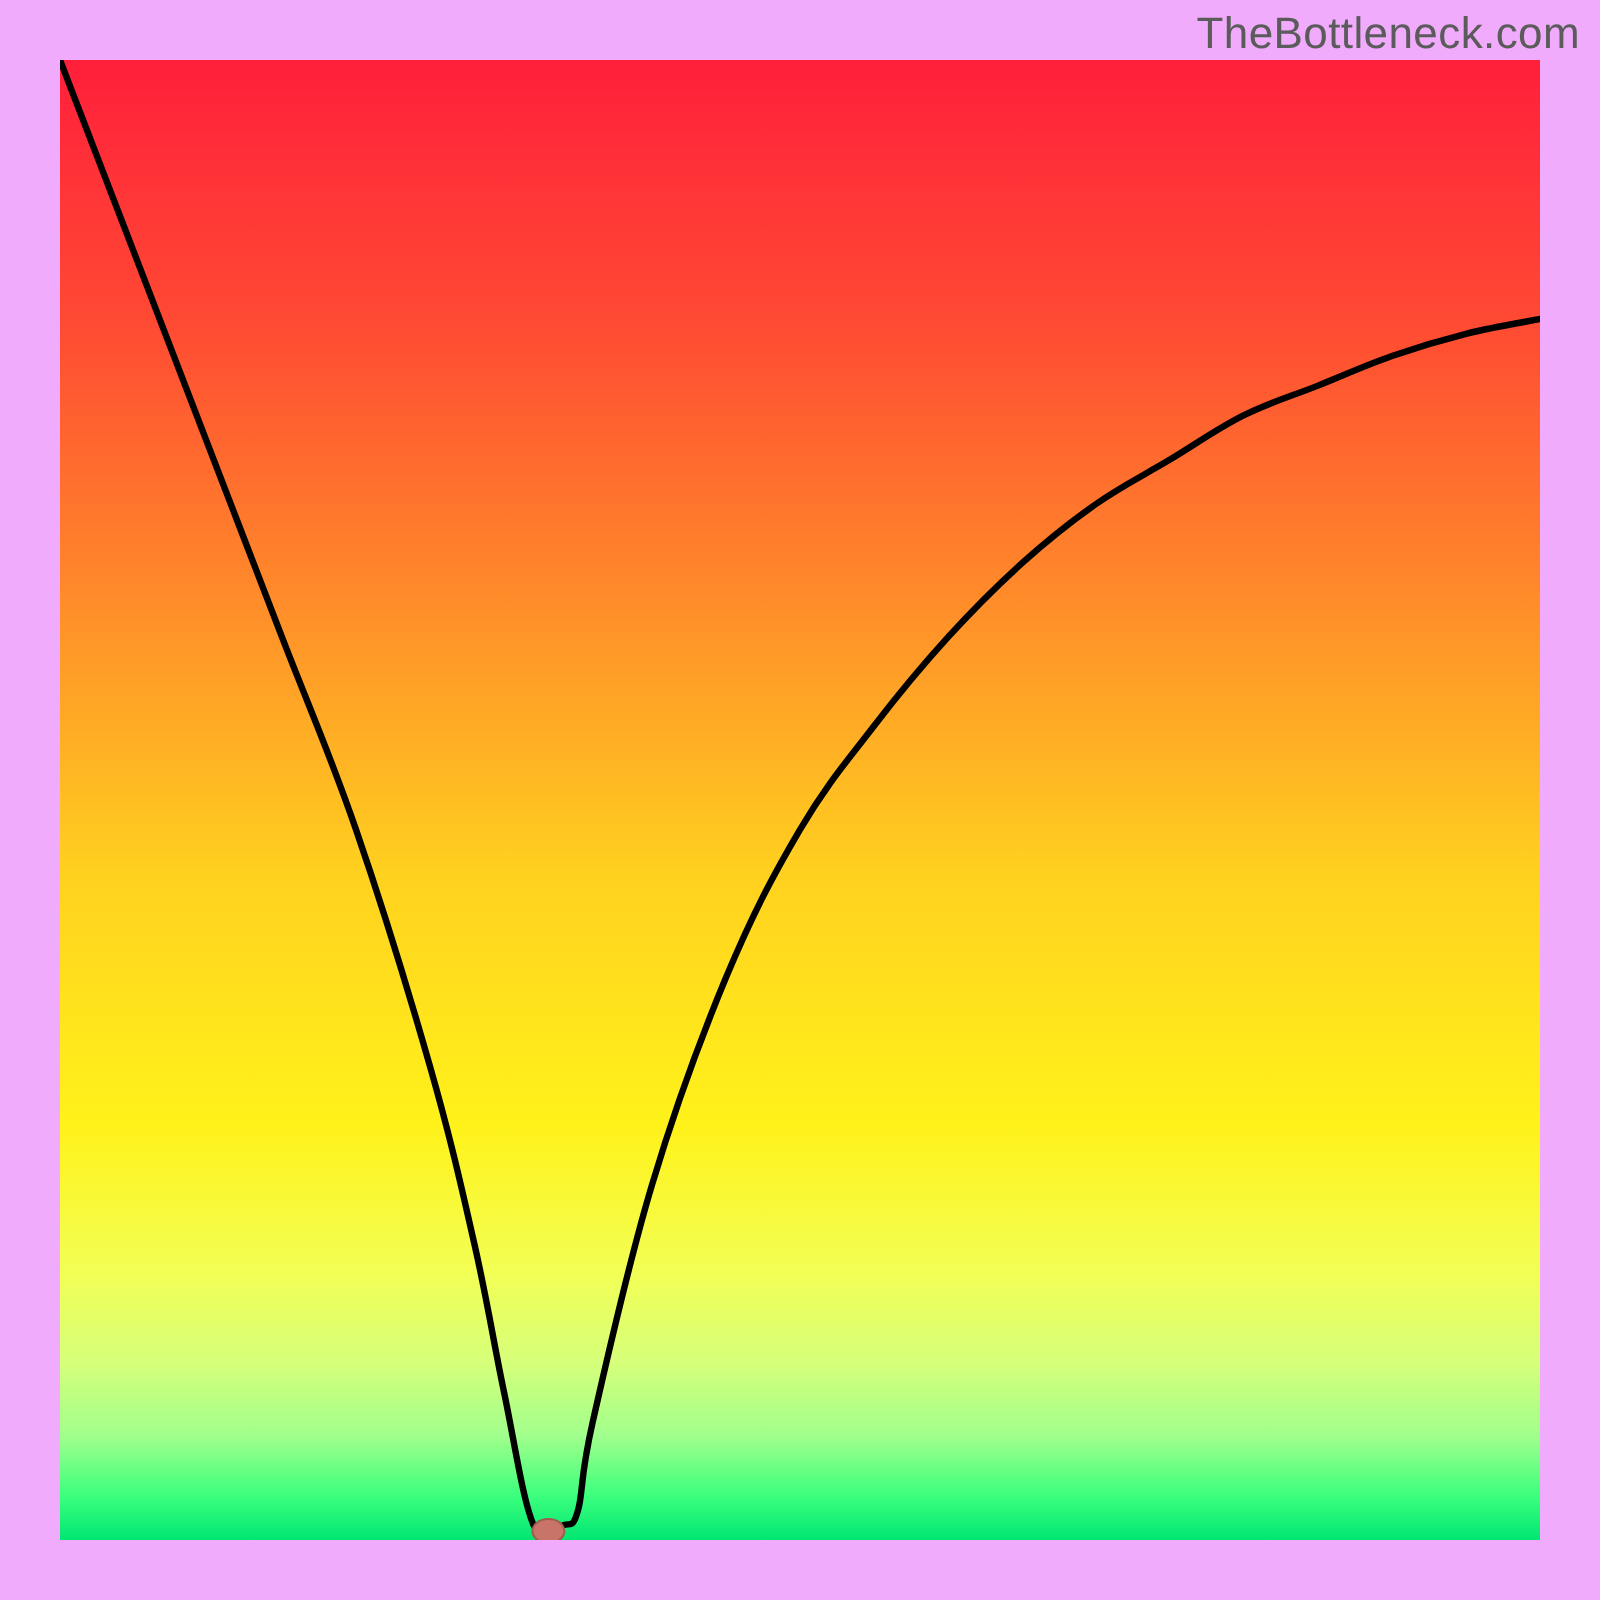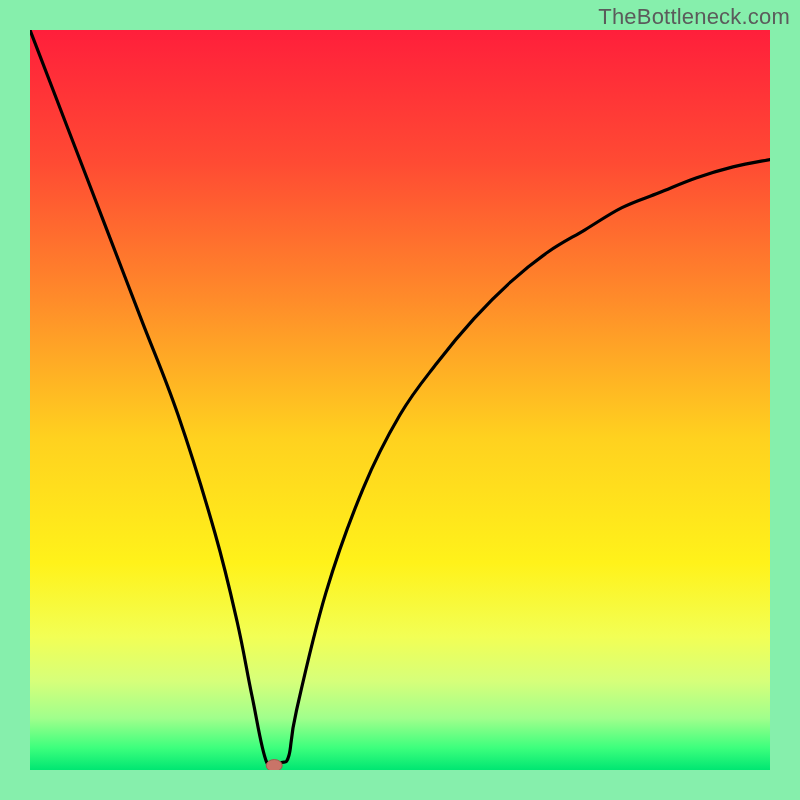--- a/index.html
+++ b/index.html
@@ -8,21 +8,21 @@
     width: 800px;
     height: 800px;
     background: #000;
     font-family: Arial, Helvetica, sans-serif;
     overflow: hidden;
   }
   .frame {
     position: relative;
     width: 800px;
     height: 800px;
-    background: #86efac;
+    background: #f0abfc;
   }
   .watermark {
     position: absolute;
     top: 4px;
     right: 10px;
     color: #5b5b5b;
     font-size: 22px;
     font-weight: 500;
     letter-spacing: 0.2px;
     user-select: none;

